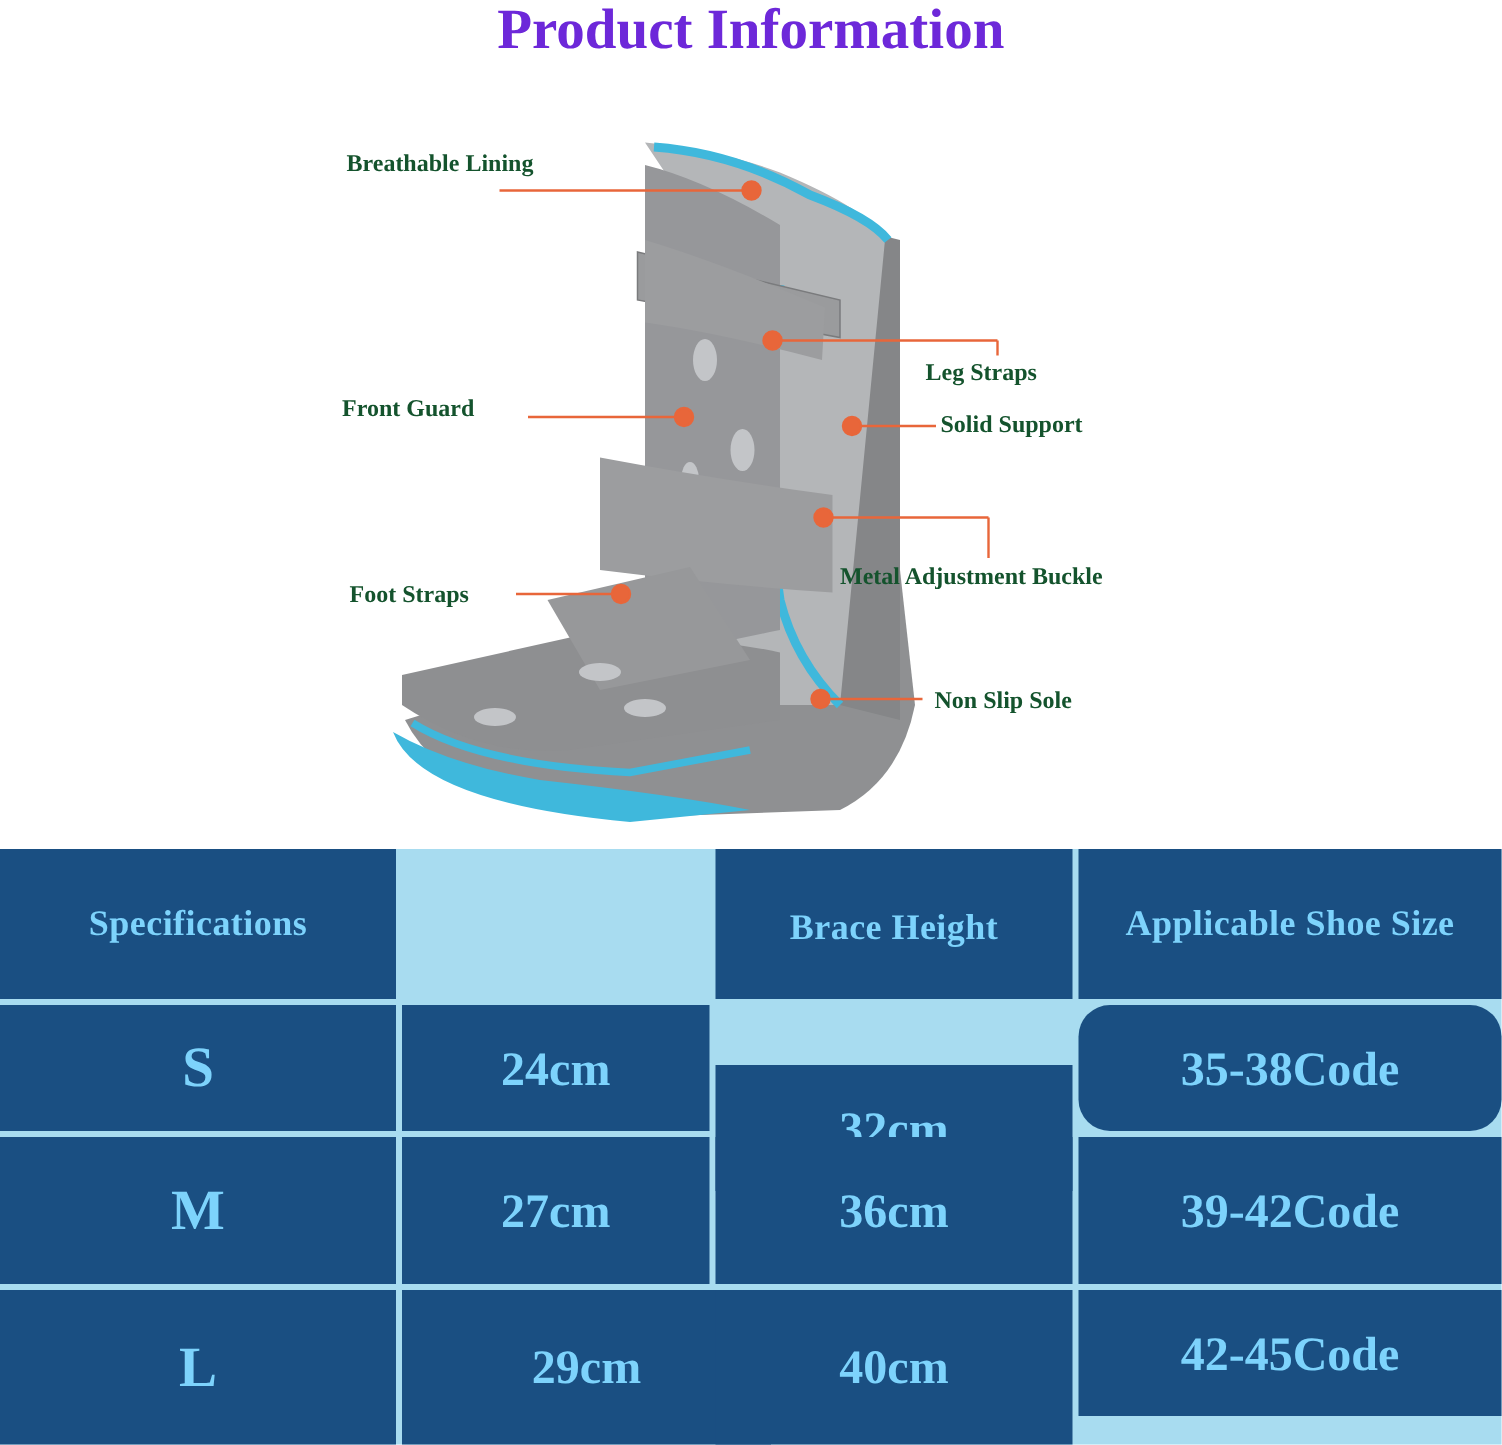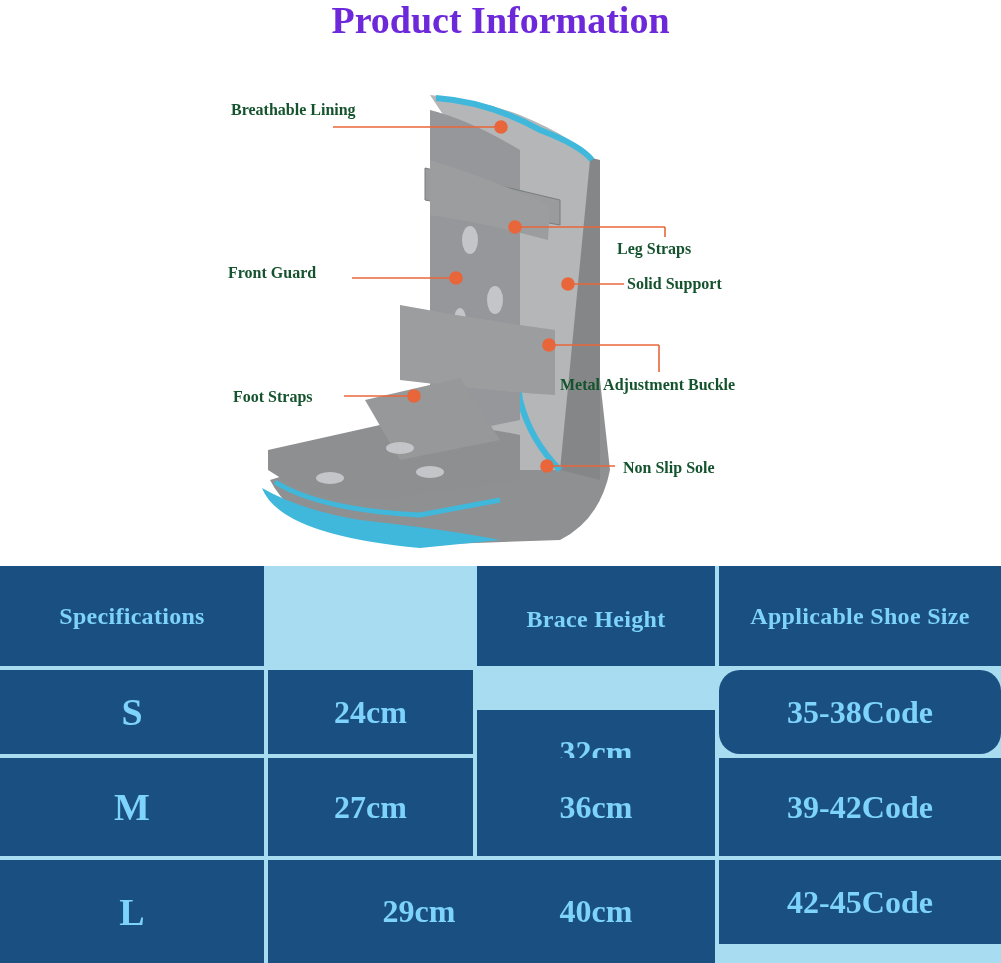--- a/index.html
+++ b/index.html
@@ -88,16 +88,16 @@
   <div class="cell val" style="left:268px;top:104px;width:205px;height:84px;">24cm</div>
   <div class="cell val" style="left:477px;top:104px;width:238px;height:84px;margin-top:40px;">32cm</div>
   <div class="cell val" style="left:719px;top:104px;width:282px;height:84px;border-radius:21px;">35-38Code</div>
 
   <div class="cell size" style="left:0;top:192px;width:264px;height:98px;">M</div>
   <div class="cell val" style="left:268px;top:192px;width:205px;height:98px;">27cm</div>
   <div class="cell val" style="left:477px;top:192px;width:238px;height:98px;">36cm</div>
   <div class="cell val" style="left:719px;top:192px;width:282px;height:98px;">39-42Code</div>
 
   <div class="cell size" style="left:0;top:294px;width:264px;height:103px;">L</div>
-  <div class="cell val" style="left:268px;top:294px;width:246px;height:103px;padding-left:28px;">29cm</div>
+  <div class="cell val" style="left:268px;top:294px;width:246px;height:103px;">29cm</div>
   <div class="cell val" style="left:477px;top:294px;width:238px;height:103px;">40cm</div>
   <div class="cell val" style="left:719px;top:294px;width:282px;height:84px;">42-45Code</div>
 </div>
 
 </body></html>

